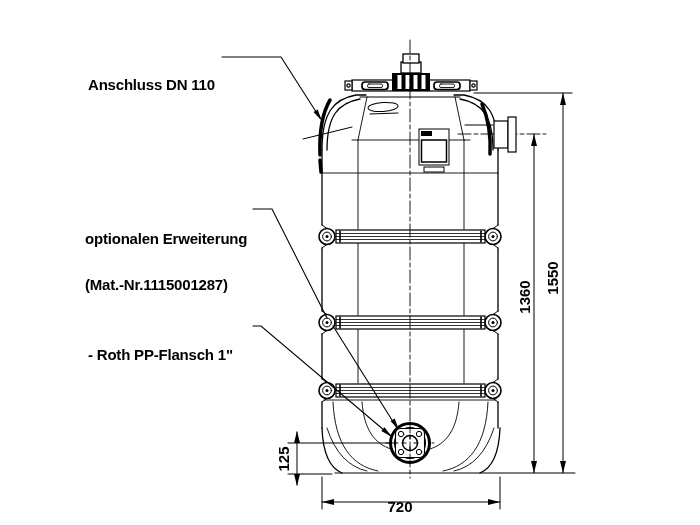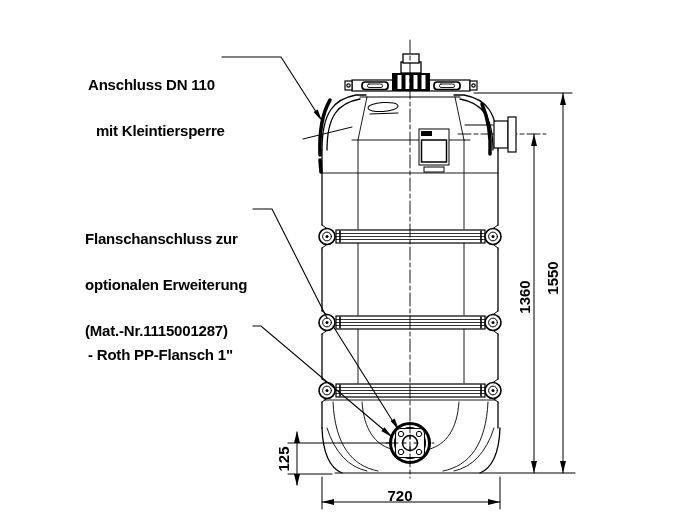--- a/index.html
+++ b/index.html
@@ -226,34 +226,32 @@
       <polygon points="392,437 384.5,427.3 381.3,431.1" fill="#000" stroke="none"></polygon>
     </g>
     <g stroke-width="1.1">
       <path d="M333,326 L397,428"></path>
       <polygon points="399,430 394.7,418.5 390.5,421.1" fill="#000" stroke="none"></polygon>
     </g>
   </svg>
 
   <div class="ann" style="left:88px;top:47px;">
     <div>Anschluss DN 110</div>
-    <div>  mit Kleintiersperre</div>
   </div>
 
   <div class="ann" style="left:85px;top:201px;">
-    <div>Flanschanschluss zur</div>
     <div>optionalen Erweiterung</div>
     <div>(Mat.-Nr.1115001287)</div>
   </div>
 
   <div class="ann" style="left:88px;top:317px;">
     <div>- Roth PP-Flansch 1"</div>
     
     
     
   </div>
 
   <div class="dim vert" style="left:552px;top:278px;">1550</div>
   <div class="dim vert" style="left:524px;top:297px;">1360</div>
   <div class="dim vert" style="left:283px;top:459px;">125</div>
-  <div class="dim" style="left:400px;top:495px;">720</div>
+  <div class="dim" style="left:400px;top:506px;">720</div>
 
 </div>
 
 </body></html>

